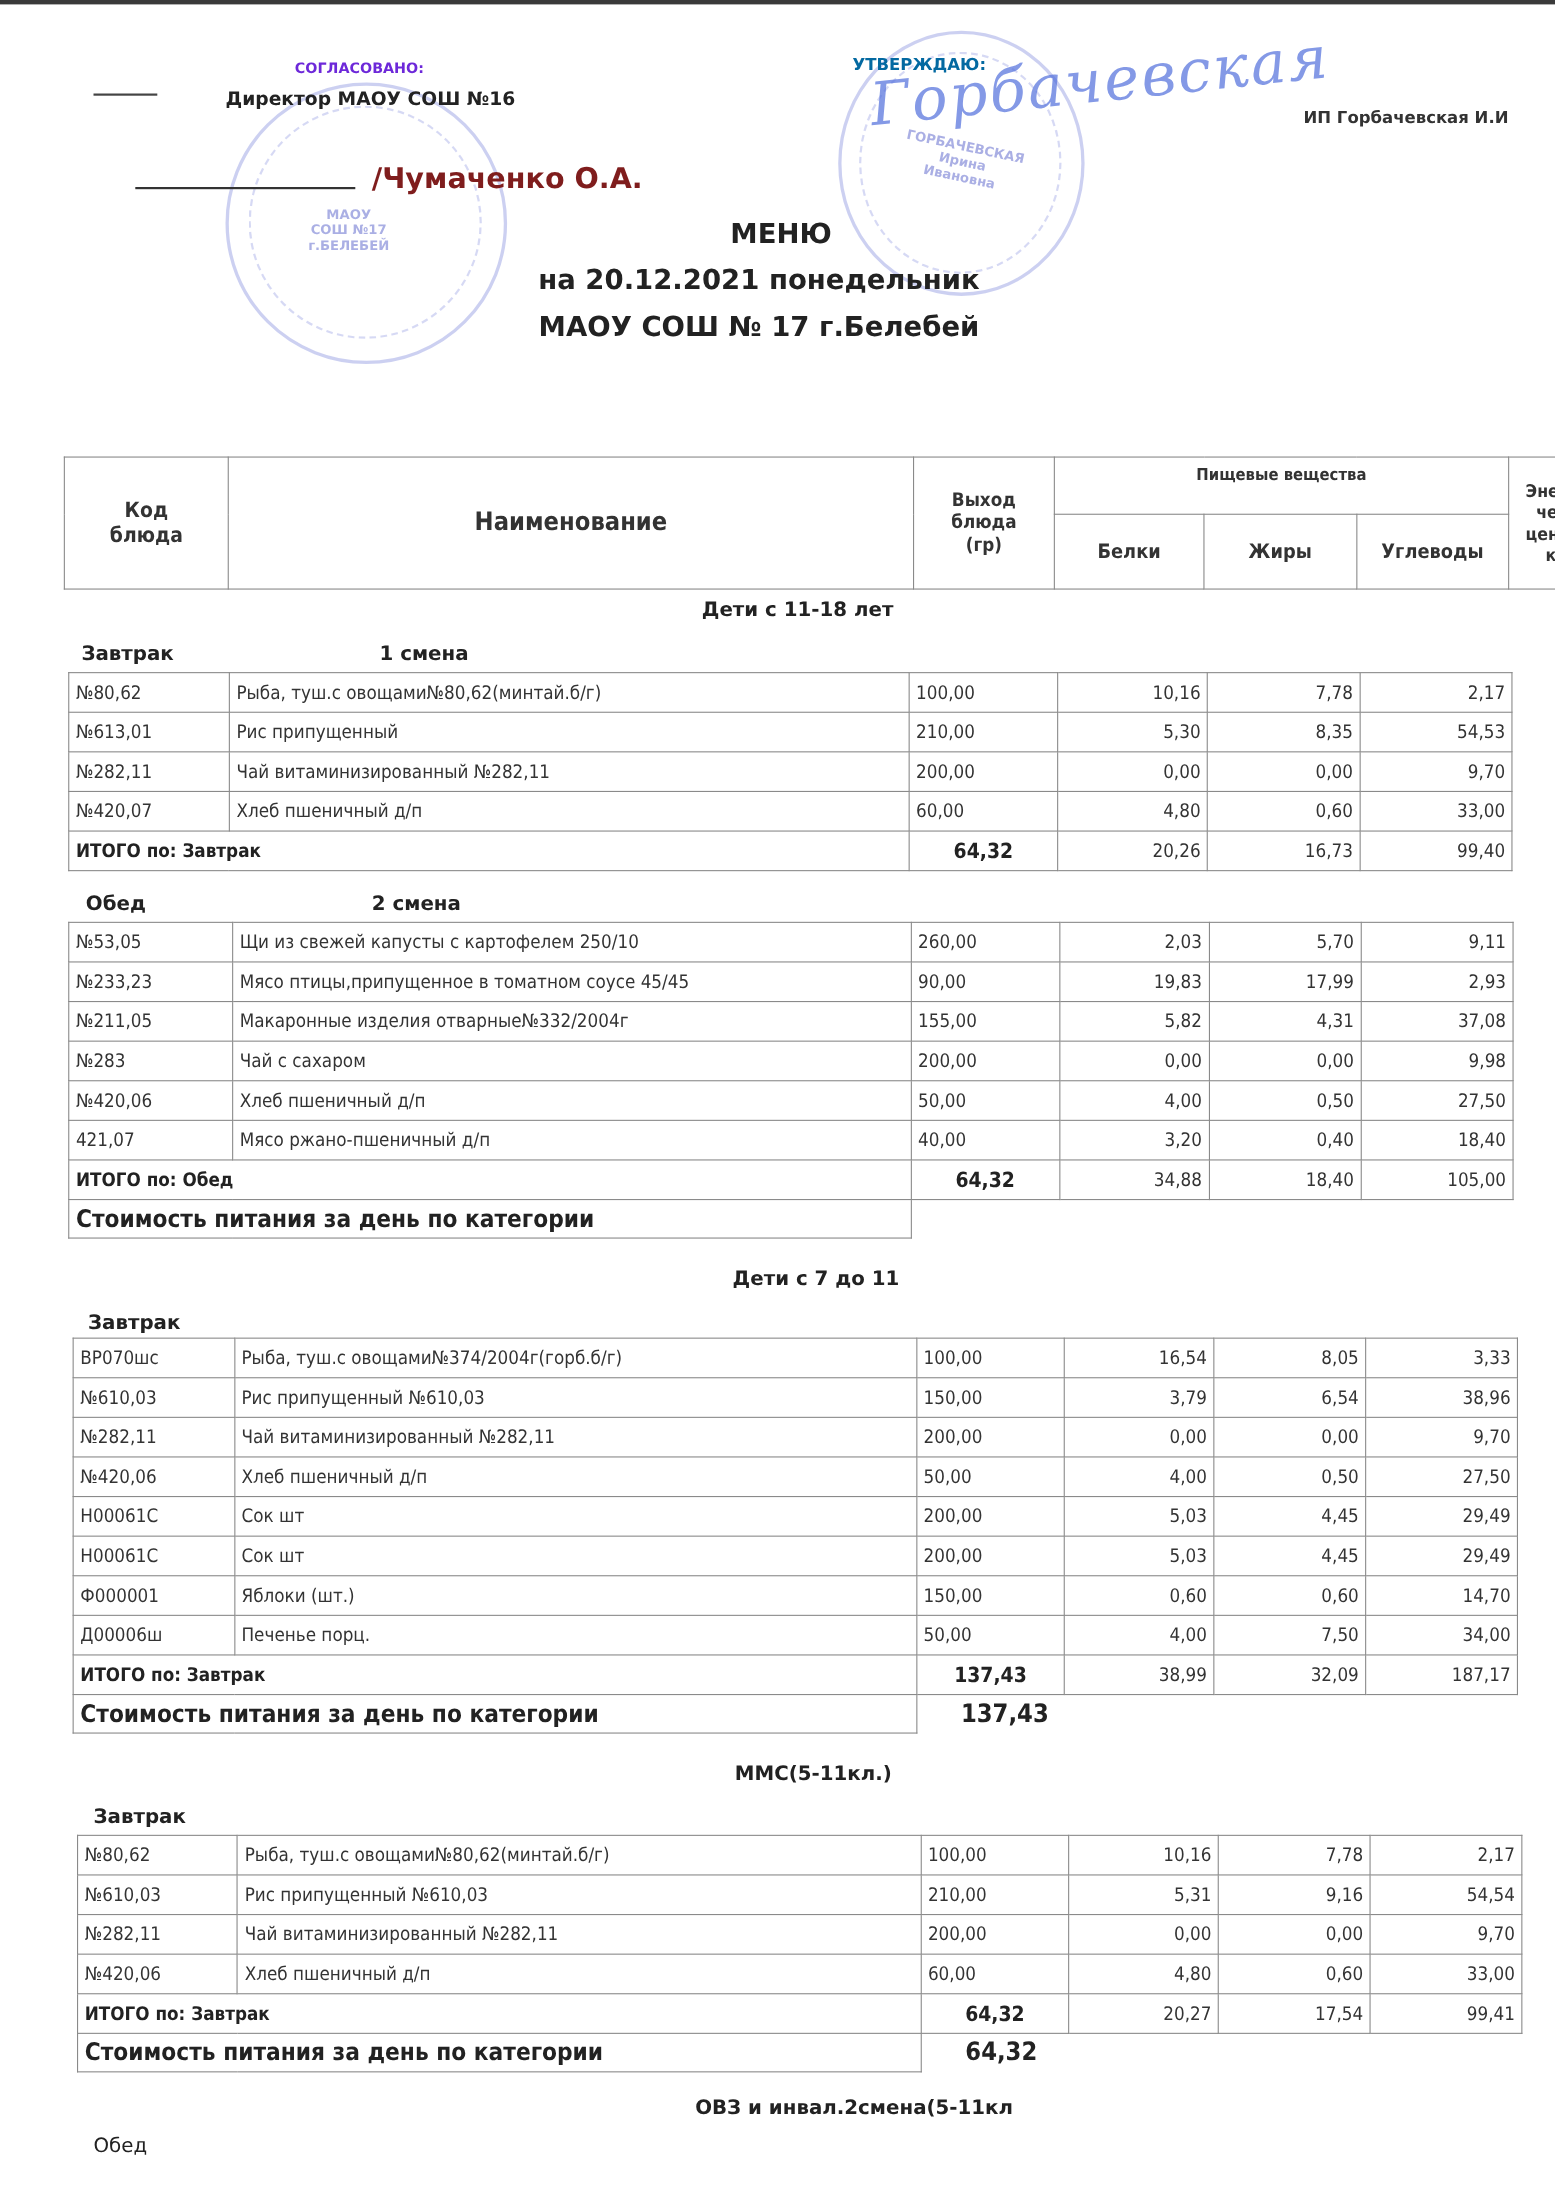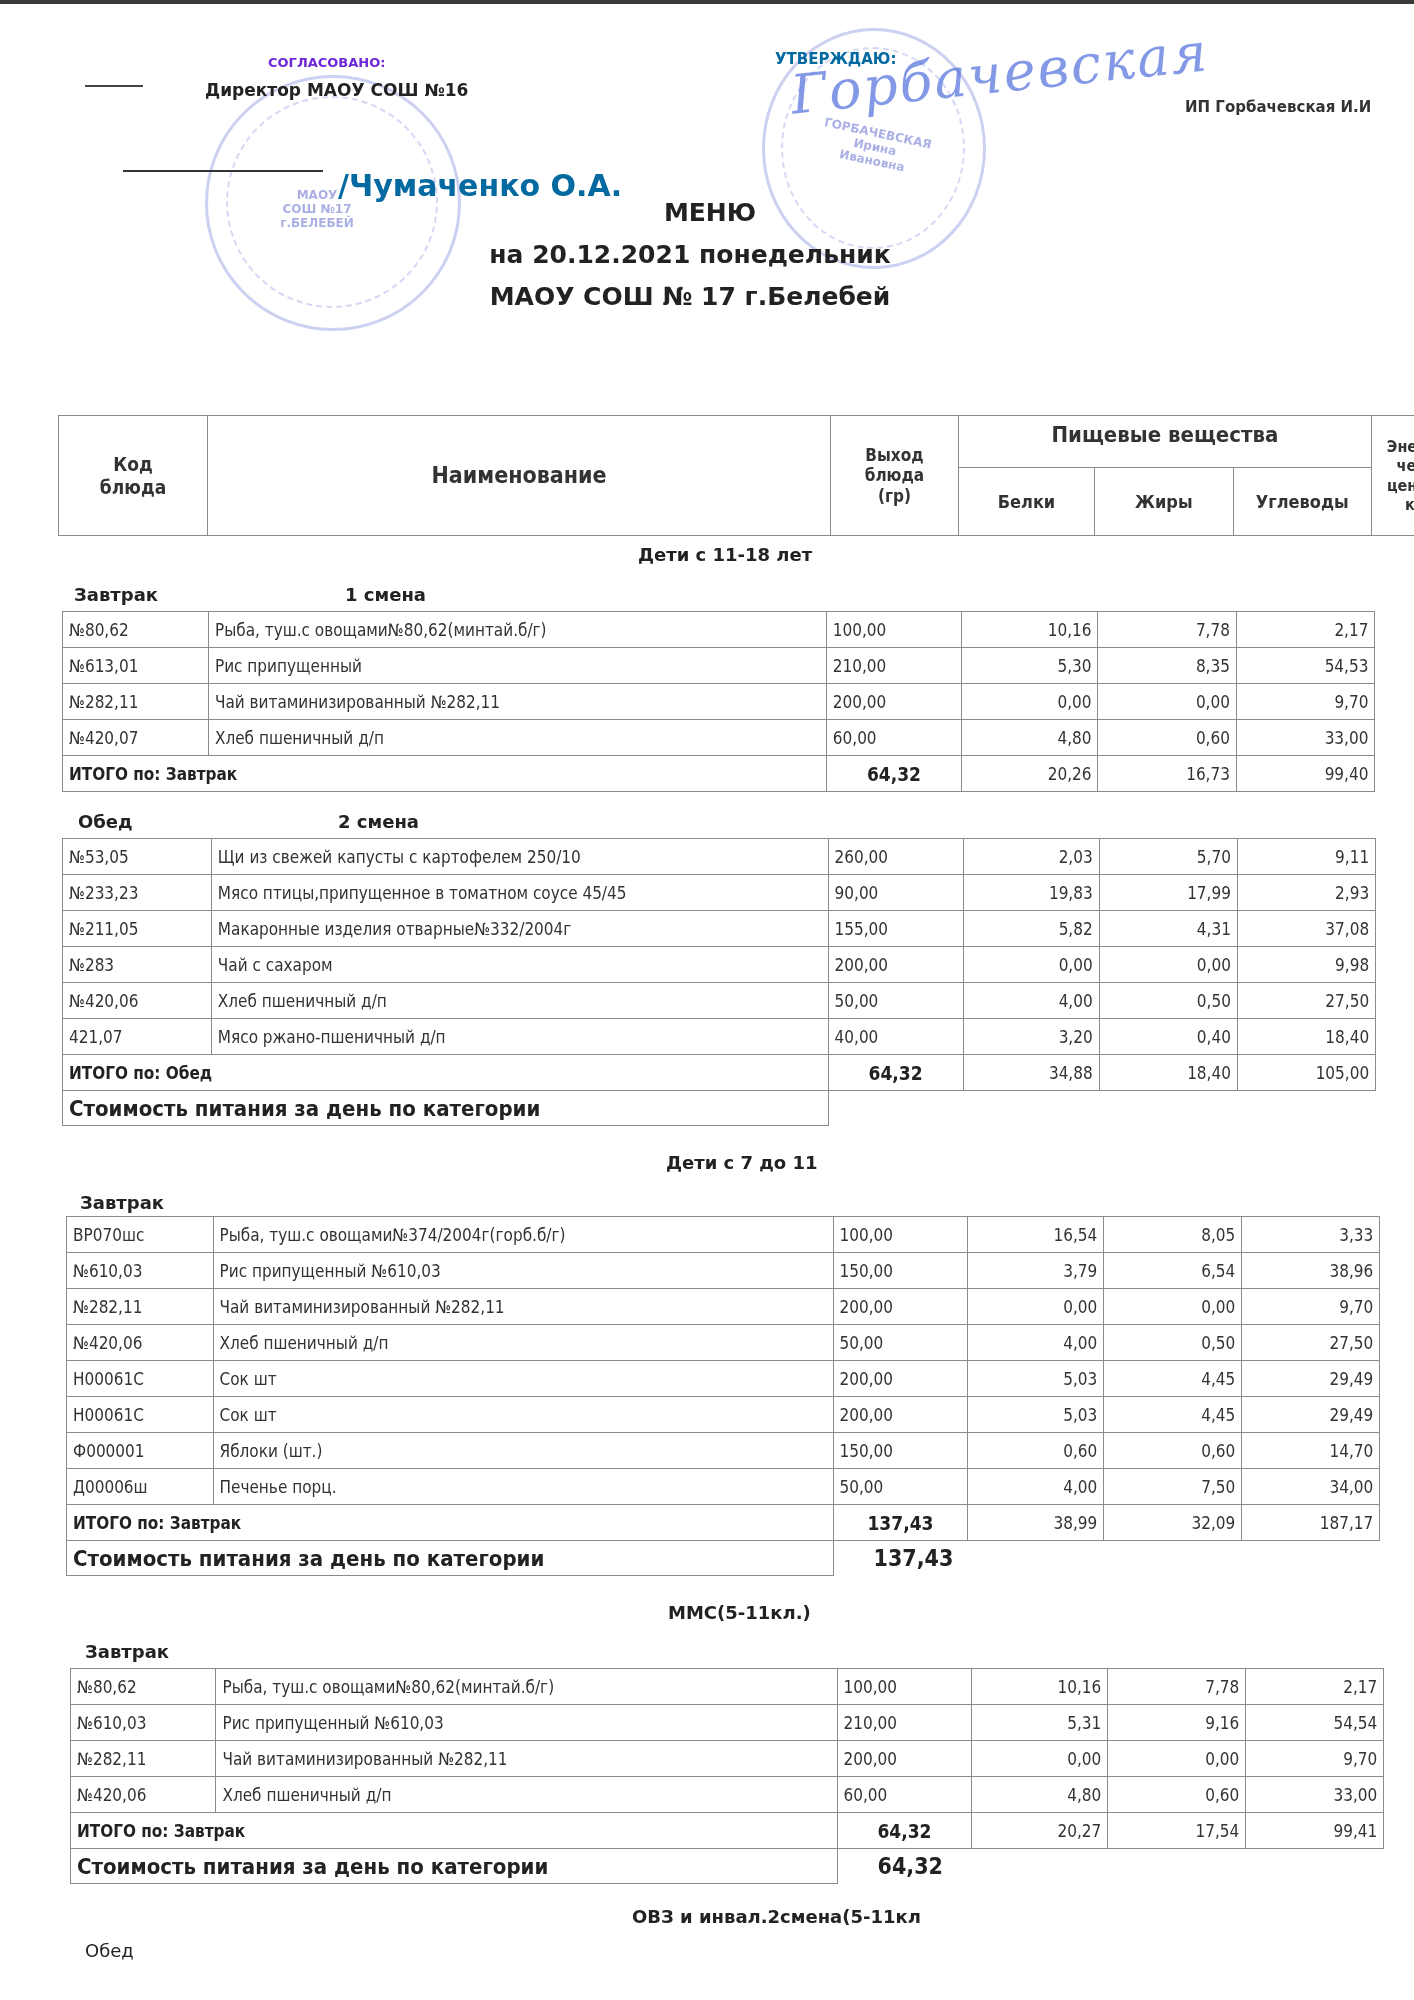--- a/index.html
+++ b/index.html
@@ -8,21 +8,21 @@
     font-family: "DejaVu Sans", "Liberation Sans", sans-serif; color: #2b2b2b;
   }
   .topbar { position: absolute; left: 0; top: 0; width: 1414px; height: 4px; background: #3a3a3a; }
   .abs { position: absolute; }
 
   
   .agreed-title { left: 268px; top: 55px; font-size: 13px; font-weight: bold; color: #6d28d9; }
   .agreed-sub { left: 205px; top: 80px; font-size: 17px; font-weight: bold; color: #222; }
   .dash-small { left: 85px; top: 85px; width: 58px; height: 2px; background: #444; }
   .sign-line { left: 123px; top: 170px; width: 200px; height: 2px; background: #333; }
-  .sign-name { left: 338px; top: 148px; font-size: 30px; font-weight: bold; color: #0369a1; margin-top: 20px; }
+  .sign-name { left: 338px; top: 148px; font-size: 26px; font-weight: bold; color: #7f1d1d; }
   .approve-title { left: 775px; top: 50px; font-size: 15px; font-weight: bold; color: #0369a1; }
   .approve-name { left: 1185px; top: 98px; font-size: 15px; font-weight: bold; color: #333; white-space: nowrap; }
   .doc-title { left: 0; width: 1414px; text-align: center; font-weight: bold; color: #222; font-size: 25px; }
   .t1 { top: 198px; left: 560px; width: 300px; }
   .t2 { top: 240px; left: 420px; width: 540px; }
   .t3 { top: 282px; left: 420px; width: 540px; }
 
   
   .stamp { border-radius: 50%; border: 3px solid rgba(110,120,215,0.35); }
   .stamp-inner { border-radius: 50%; border: 2px dashed rgba(110,120,215,0.28); }
@@ -104,21 +104,21 @@
     <th rowspan="2">
       <div>Код</div>
           <div>блюда</div>
     </th>
     <th rowspan="2" style="font-size:23px;">Наименование</th>
     <th rowspan="2" style="font-size:17px;">
       <div>Выход</div>
           <div>блюда</div>
           <div>(гр)</div>
     </th>
-    <th colspan="3" style="font-size:22px; vertical-align:top; padding-top:6px;">Пищевые вещества</th>
+    <th colspan="3" style="font-size:15px; vertical-align:top; padding-top:6px;">Пищевые вещества</th>
     <th rowspan="2" style="font-size:16px; border-right:none;">
       <div>Энергети</div>
           <div>ческая</div>
           <div>ценность</div>
           <div>ккал</div>
     </th>
   </tr>
   <tr class="hdr" style="height:68px;">
     <th style="font-size:18px;">Белки</th>
     <th style="font-size:18px;">Жиры</th>

